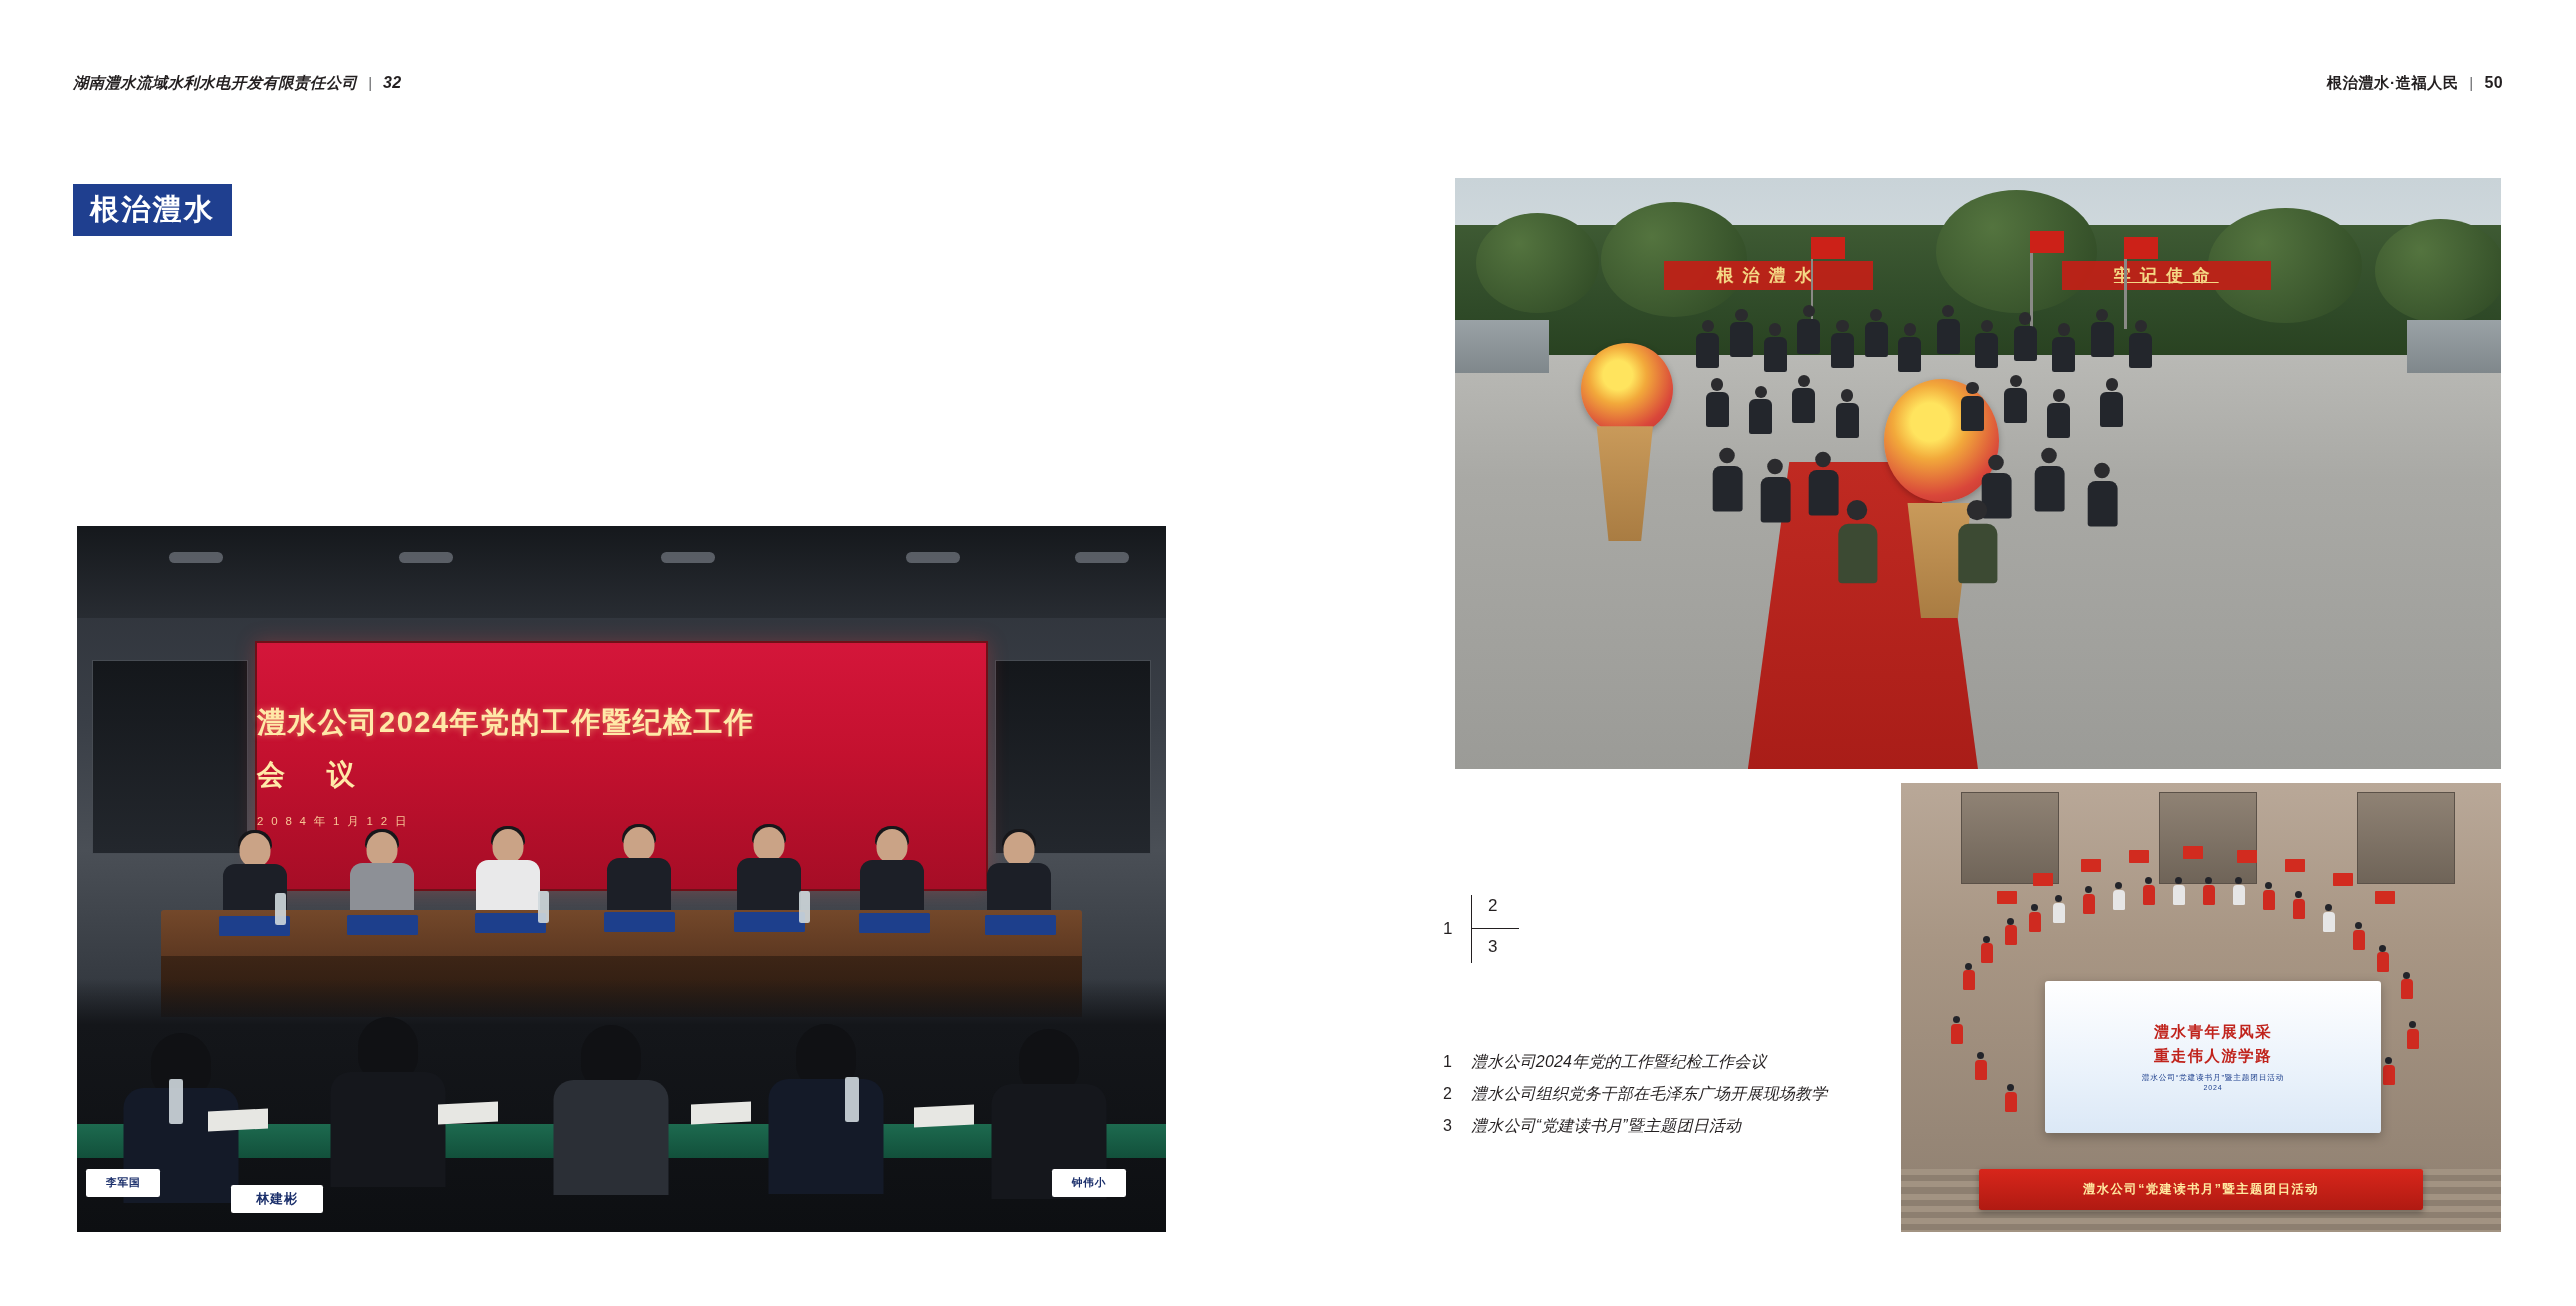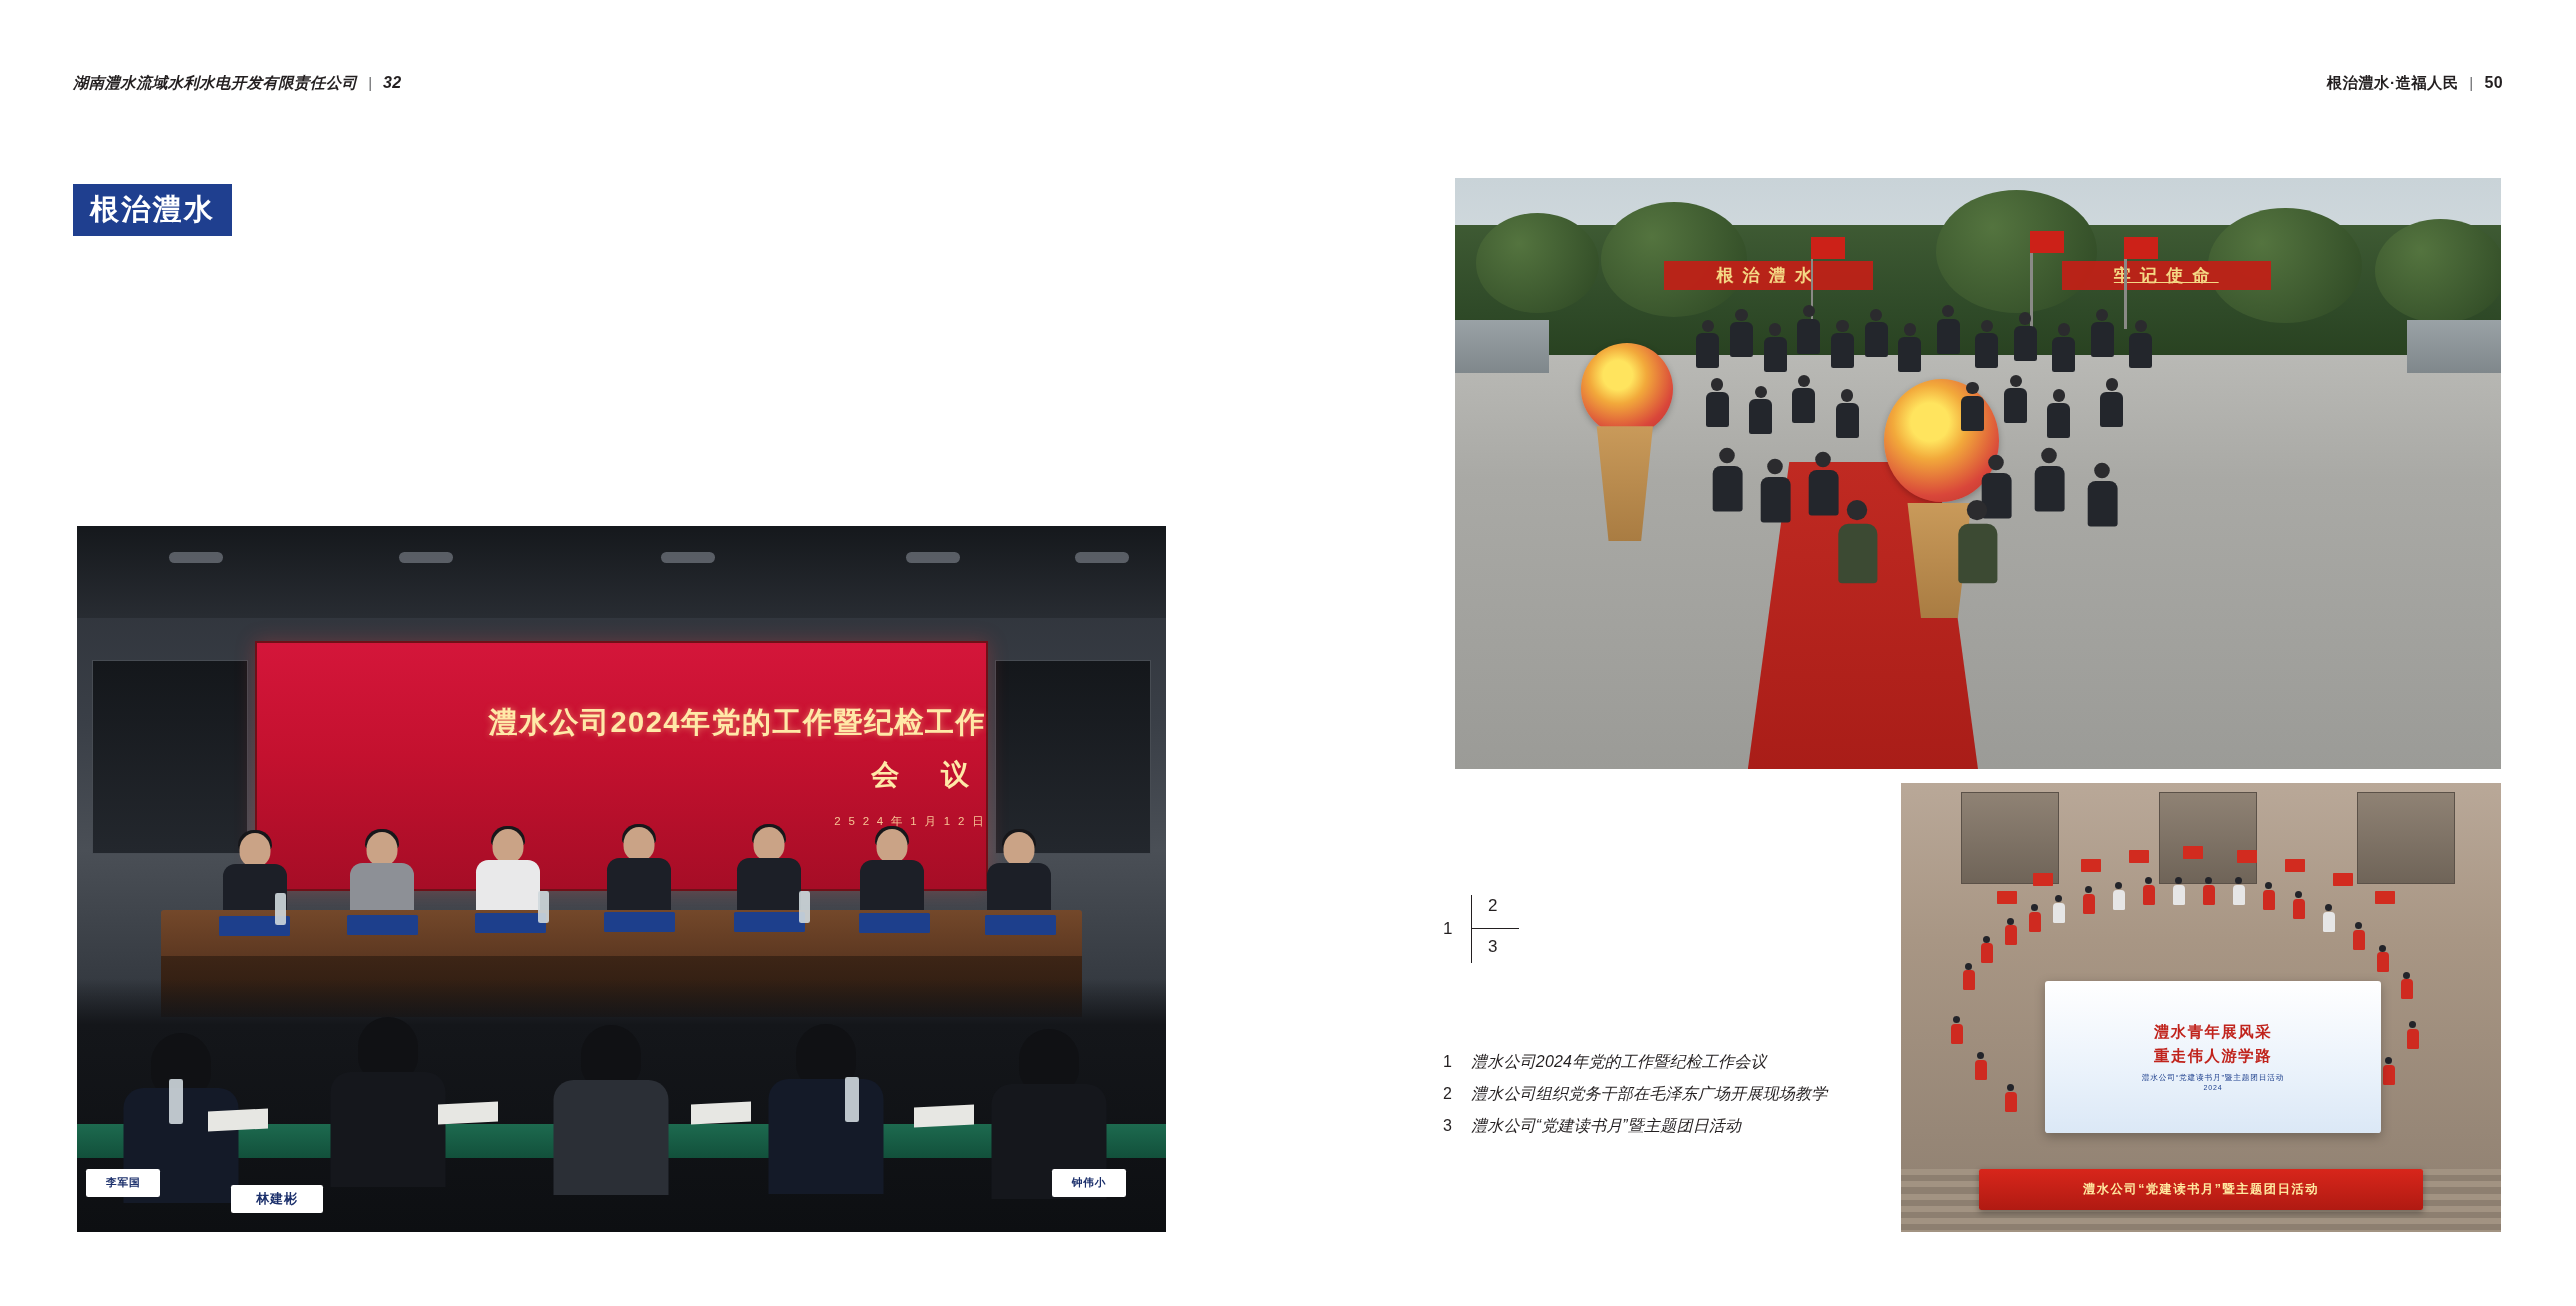--- a/index.html
+++ b/index.html
@@ -188,21 +188,21 @@
   .p1-ceil-light {
     position:absolute; top:26px; width:54px; height:10.7px; border-radius:5.4px;
     background:#6f747c; opacity:.75;
   }
   .p1-screen {
     position: absolute;
     left: 178px; top: 115px; width: 729px; height: 246px;
     background: linear-gradient(180deg,#d4163a 0%, #c4112f 45%, #a60d26 100%);
     border: 2.3px solid #6f1018;
     box-shadow: 0 0 18.4px rgba(255,60,60,.25);
-    display: flex; flex-direction: column; align-items: flex-end; justify-content: center;
+    display: flex; flex-direction: column; align-items: flex-start; justify-content: center;
   }
   .p1-screen .t1 {
     color:#ffe9a8; font-size: 29px; font-weight:700; letter-spacing:1.5px;
     text-shadow: 0 0 6.1px rgba(255,220,140,.5);
     white-space: nowrap;
   }
   .p1-screen .t2 {
     color:#ffe9a8; font-size: 28px; font-weight:700; letter-spacing:17px; margin-top:12.3px;
   }
   .p1-screen .t3 {
@@ -416,21 +416,21 @@
       <div class="p1-ceil-light" style="left:829px"></div>
       <div class="p1-ceil-light" style="left:998px"></div>
     </div>
 
     <div class="p1-sidepanel left"></div>
     <div class="p1-sidepanel right"></div>
 
     <div class="p1-screen">
       <div class="t1">澧水公司2024年党的工作暨纪检工作</div>
       <div class="t2">会    议</div>
-      <div class="t3">2 5 2 4 年 1 月 1 2 日</div>
+      <div class="t3">2 0 8 4 年 1 月 1 2 日</div>
     </div>
 
     <div class="p1-person" style="left:146px; top:307px">
         <div class="hair"></div>
         <div class="head"></div>
         <div class="body"></div>
       </div>
     <div class="p1-person grey" style="left:273px; top:306px">
         <div class="hair"></div>
         <div class="head"></div>

